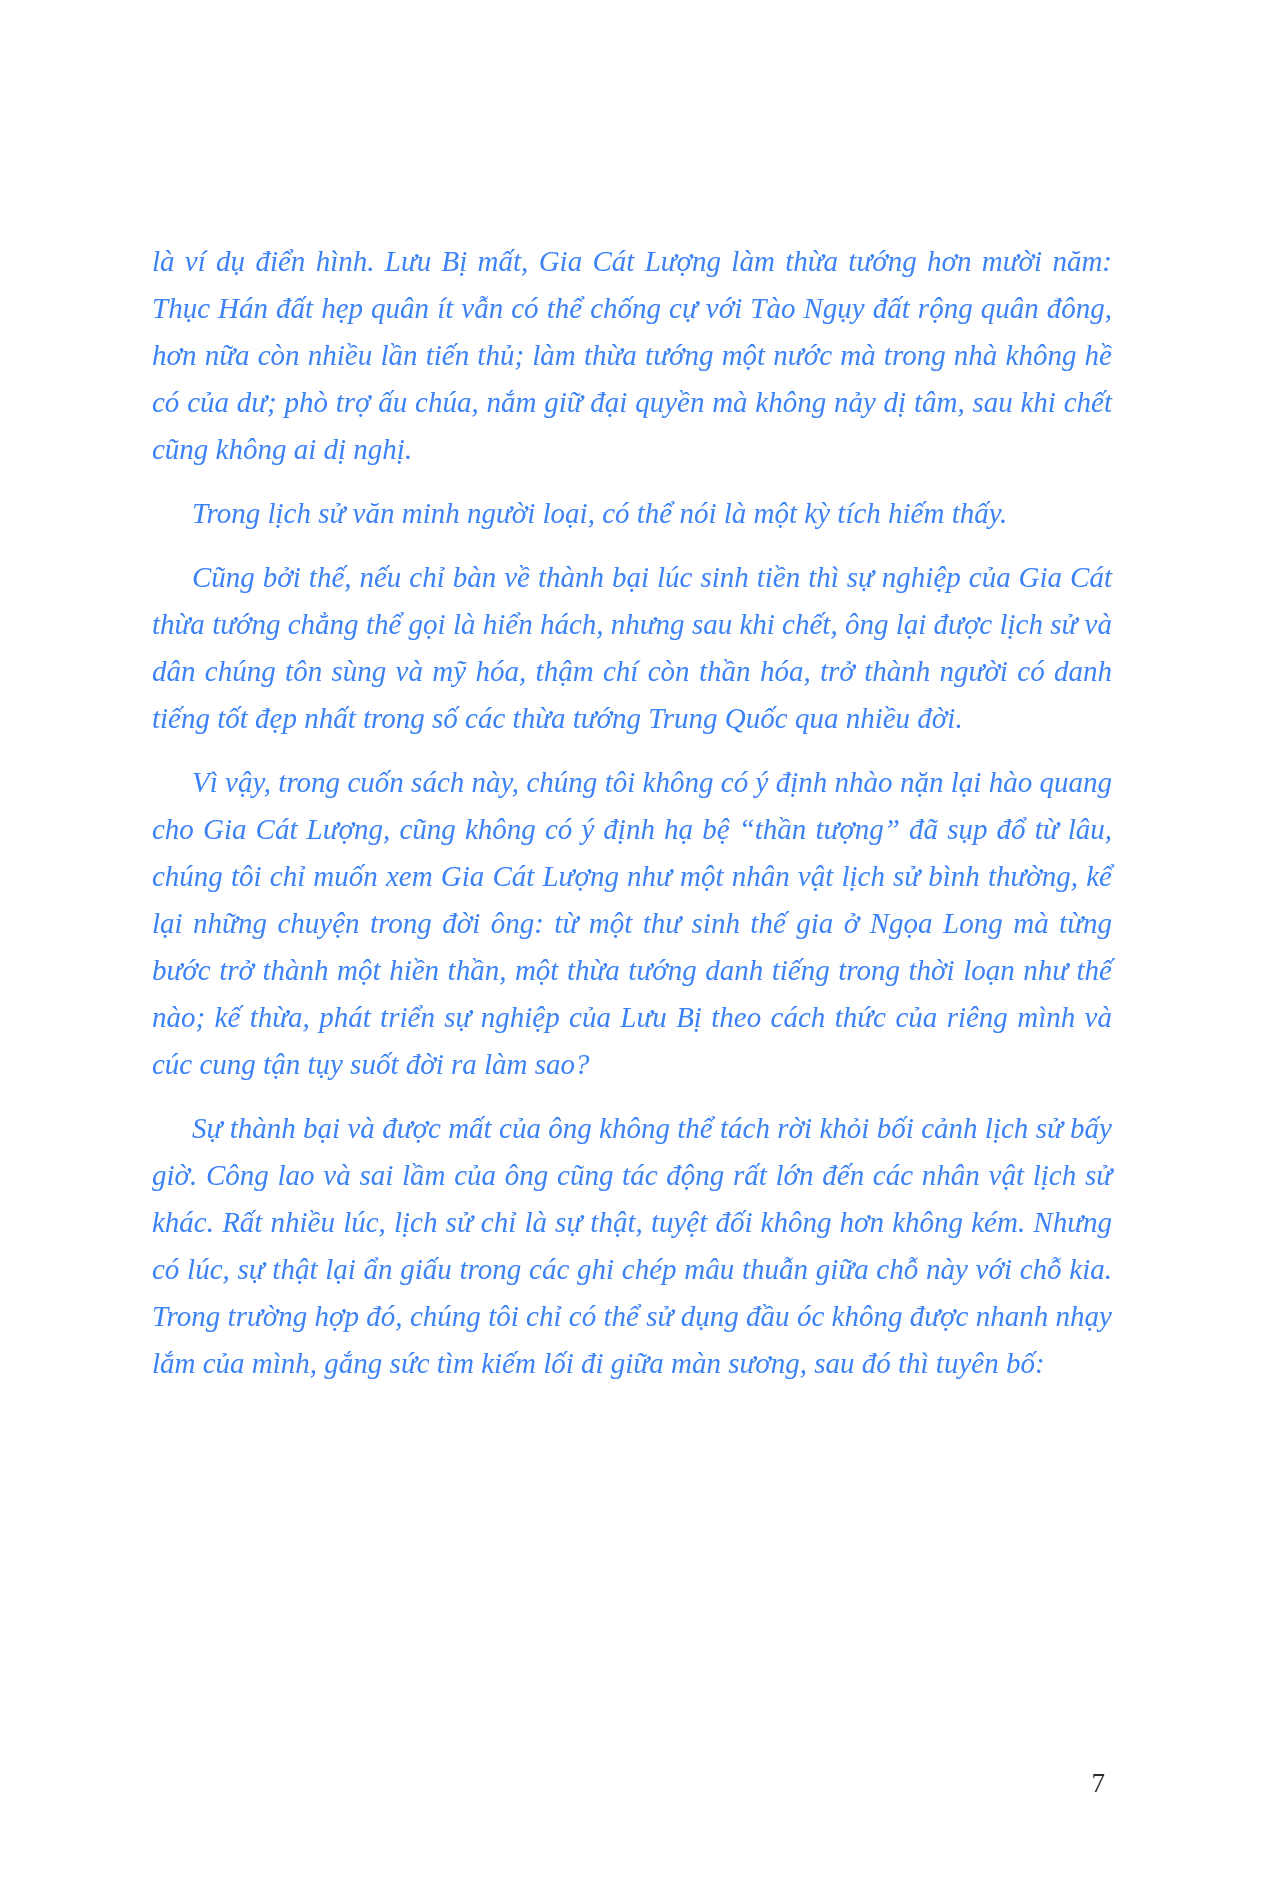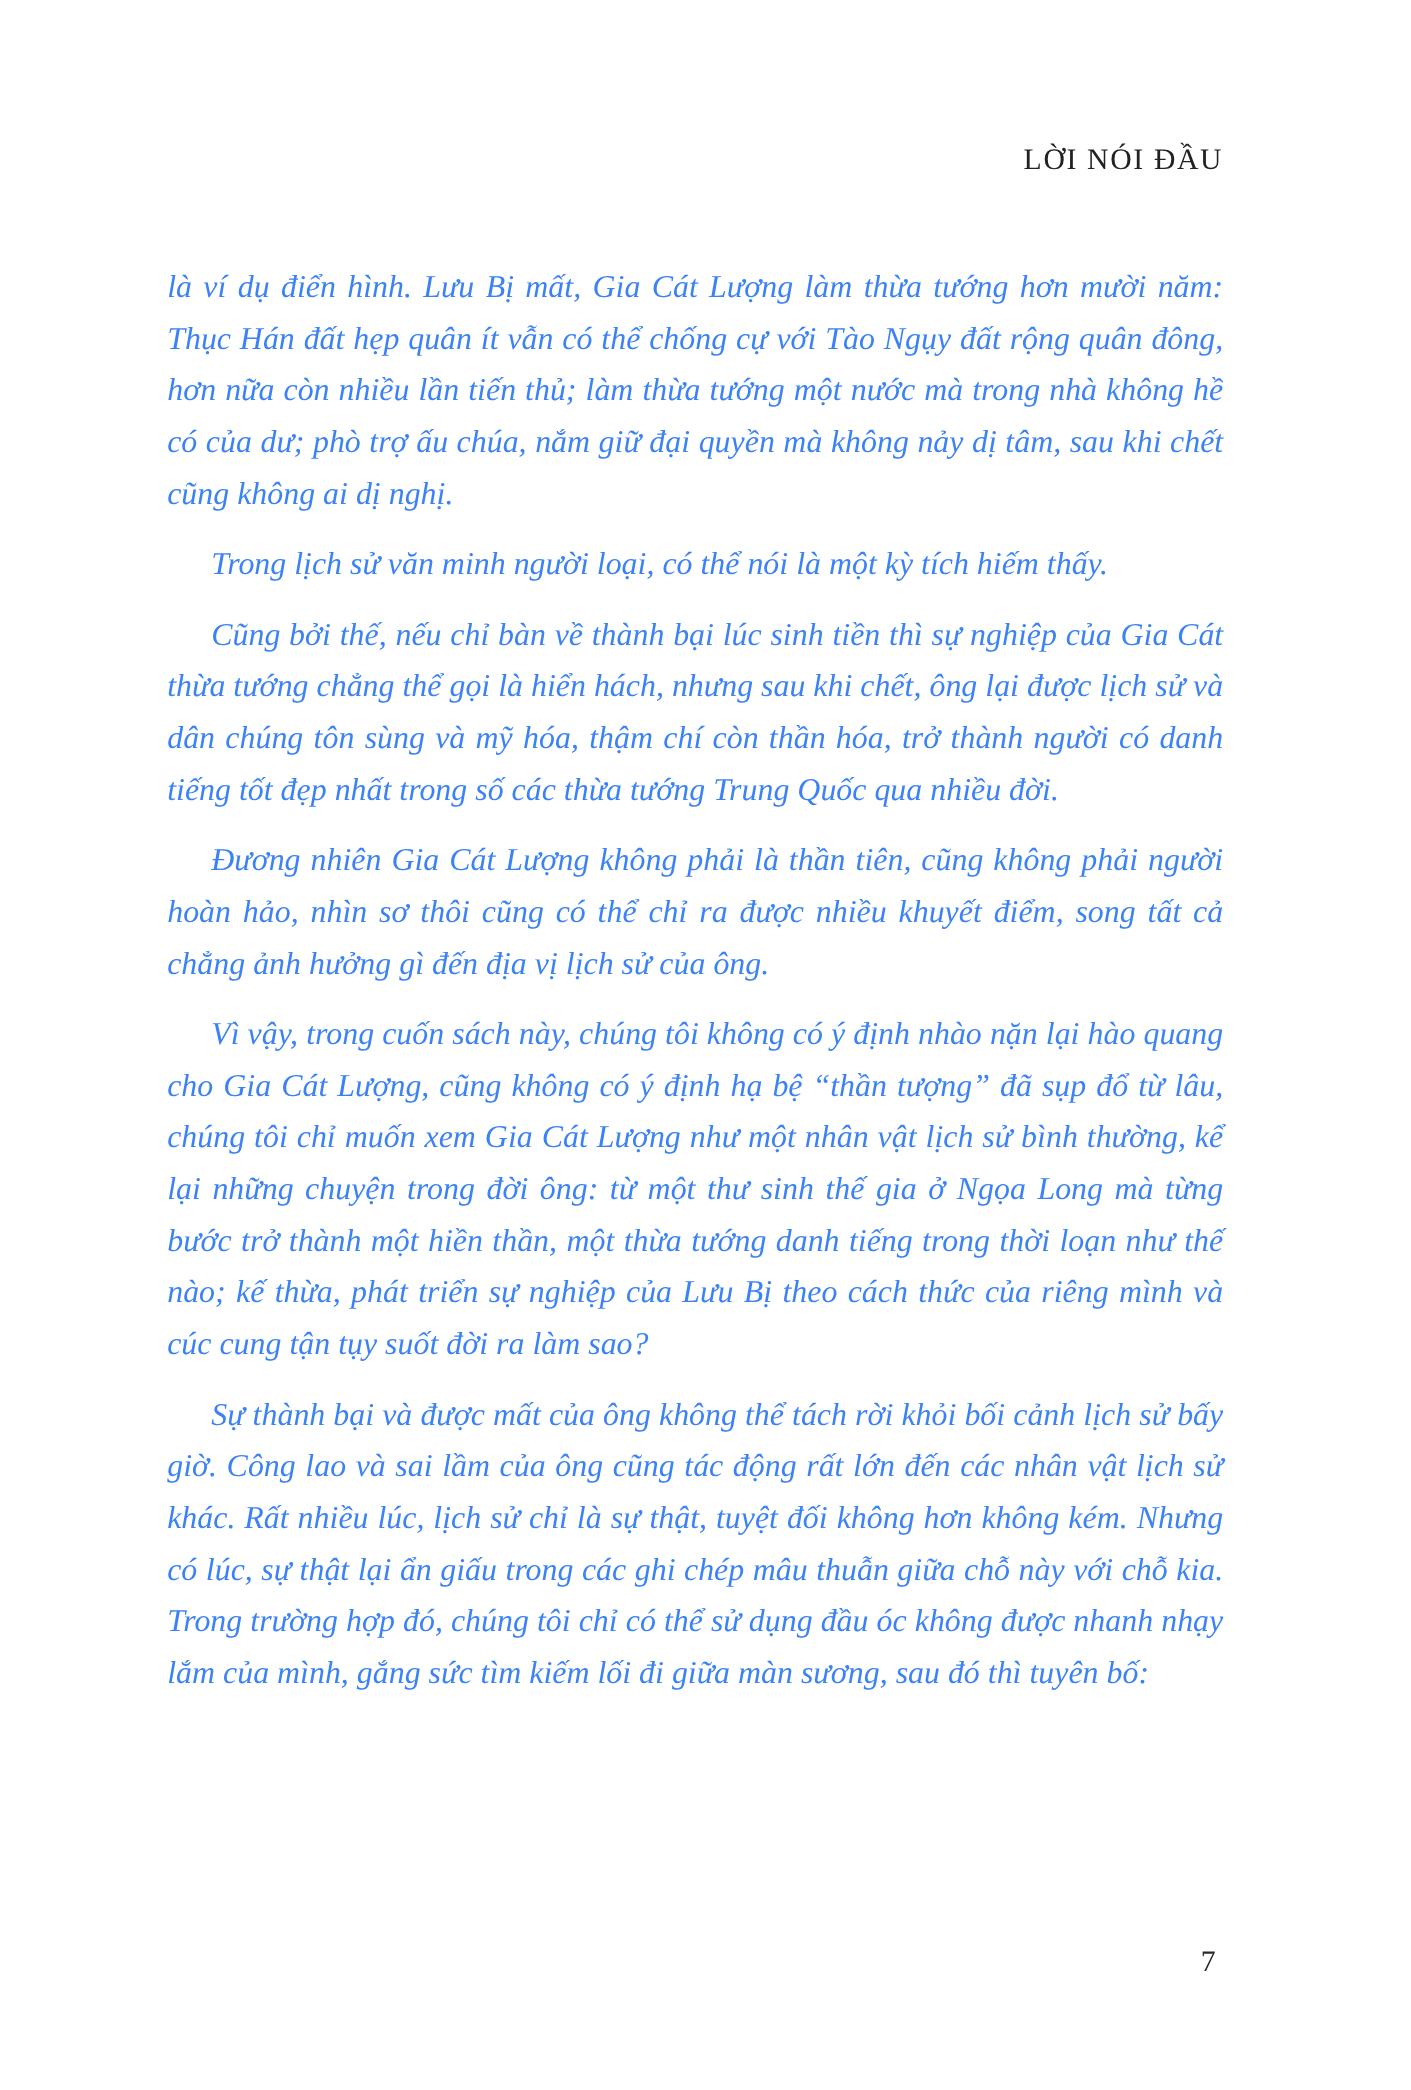--- a/index.html
+++ b/index.html
@@ -54,26 +54,24 @@
     font-size: 27px;
     font-style: normal;
     color: #2a2a2a;
   }
 </style>
 </head>
 <body>
 
 <div class="page">
 
-  <div class="running-head">LỜI NÓI ĐẦU</div>
 
   <div class="body-text">
     <p class="para no-indent">là ví dụ điển hình. Lưu Bị mất, Gia Cát Lượng làm thừa tướng hơn mười năm: Thục Hán đất hẹp quân ít vẫn có thể chống cự với Tào Ngụy đất rộng quân đông, hơn nữa còn nhiều lần tiến thủ; làm thừa tướng một nước mà trong nhà không hề có của dư; phò trợ ấu chúa, nắm giữ đại quyền mà không nảy dị tâm, sau khi chết cũng không ai dị nghị.</p>
     <p class="para">Trong lịch sử văn minh người loại, có thể nói là một kỳ tích hiếm thấy.</p>
     <p class="para">Cũng bởi thế, nếu chỉ bàn về thành bại lúc sinh tiền thì sự nghiệp của Gia Cát thừa tướng chẳng thể gọi là hiển hách, nhưng sau khi chết, ông lại được lịch sử và dân chúng tôn sùng và mỹ hóa, thậm chí còn thần hóa, trở thành người có danh tiếng tốt đẹp nhất trong số các thừa tướng Trung Quốc qua nhiều đời.</p>
-    <p class="para">Đương nhiên Gia Cát Lượng không phải là thần tiên, cũng không phải người hoàn hảo, nhìn sơ thôi cũng có thể chỉ ra được nhiều khuyết điểm, song tất cả chẳng ảnh hưởng gì đến địa vị lịch sử của ông.</p>
     <p class="para">Vì vậy, trong cuốn sách này, chúng tôi không có ý định nhào nặn lại hào quang cho Gia Cát Lượng, cũng không có ý định hạ bệ “thần tượng” đã sụp đổ từ lâu, chúng tôi chỉ muốn xem Gia Cát Lượng như một nhân vật lịch sử bình thường, kể lại những chuyện trong đời ông: từ một thư sinh thế gia ở Ngọa Long mà từng bước trở thành một hiền thần, một thừa tướng danh tiếng trong thời loạn như thế nào; kế thừa, phát triển sự nghiệp của Lưu Bị theo cách thức của riêng mình và cúc cung tận tụy suốt đời ra làm sao?</p>
     <p class="para">Sự thành bại và được mất của ông không thể tách rời khỏi bối cảnh lịch sử bấy giờ. Công lao và sai lầm của ông cũng tác động rất lớn đến các nhân vật lịch sử khác. Rất nhiều lúc, lịch sử chỉ là sự thật, tuyệt đối không hơn không kém. Nhưng có lúc, sự thật lại ẩn giấu trong các ghi chép mâu thuẫn giữa chỗ này với chỗ kia. Trong trường hợp đó, chúng tôi chỉ có thể sử dụng đầu óc không được nhanh nhạy lắm của mình, gắng sức tìm kiếm lối đi giữa màn sương, sau đó thì tuyên bố:</p>
   </div>
 
   <div class="folio">7</div>
 
 </div>
 
 </body></html>

